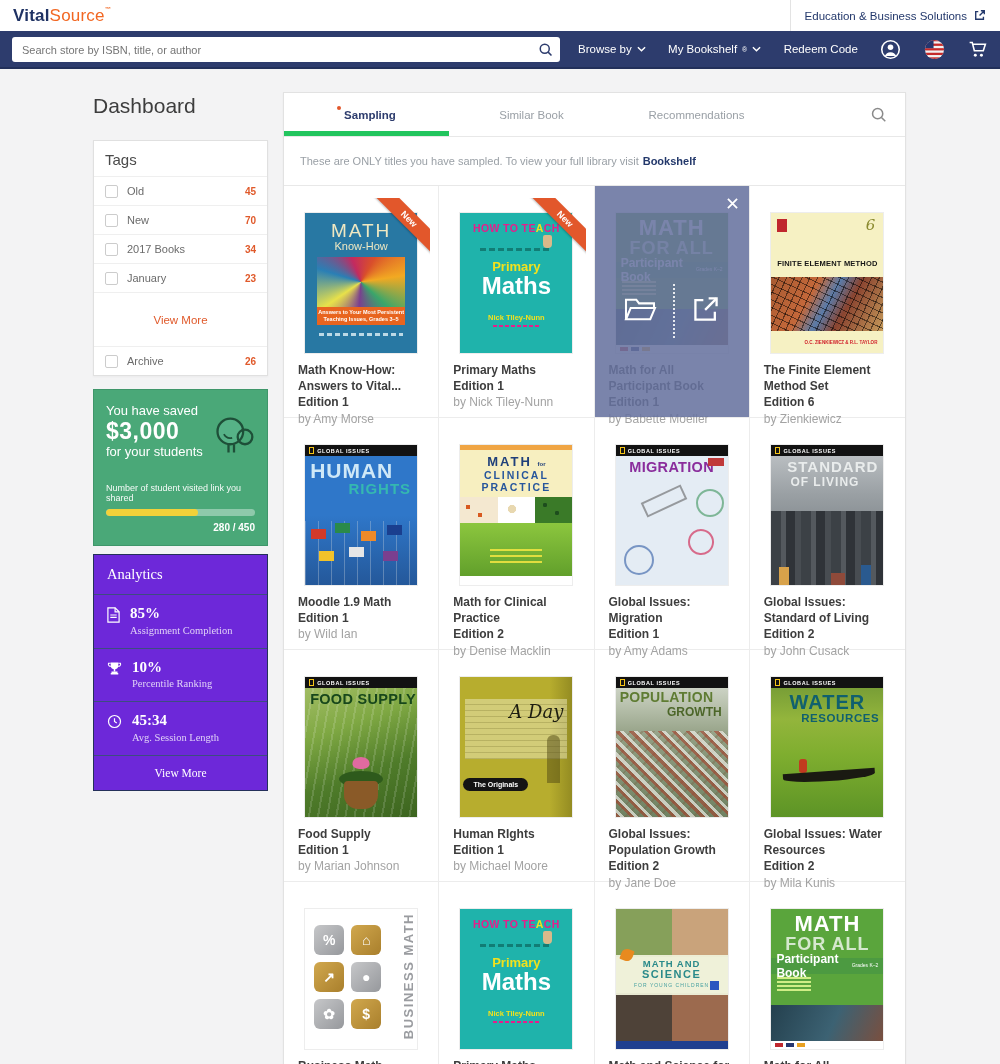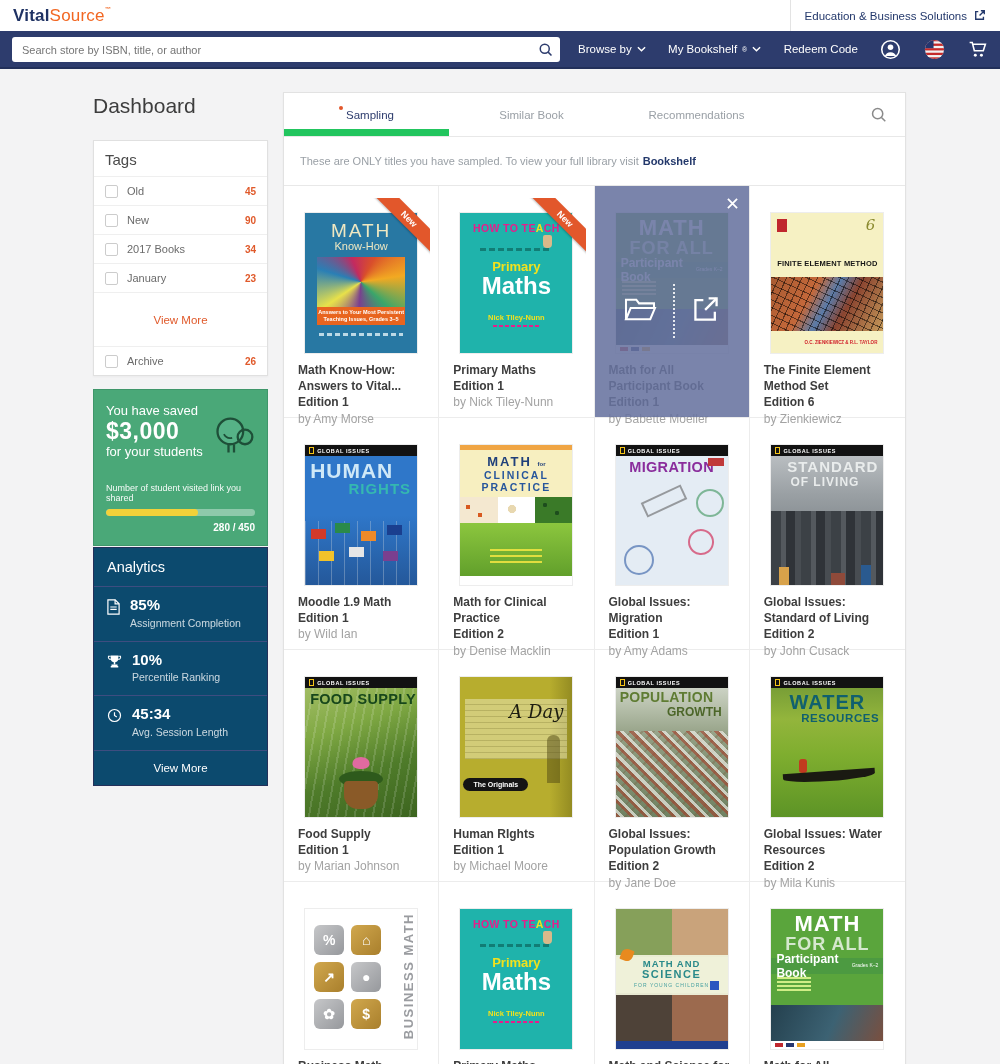--- a/index.html
+++ b/index.html
@@ -34,32 +34,32 @@
   
   .gcard{margin-top:13px;background:#4aa878;color:#fff;padding:13px 12px 12px;position:relative;border:1px solid #3f966a;}
   .gc1,.gc2{font-size:13px;}
   .gcamt{font-size:23px;font-weight:bold;letter-spacing:.5px;line-height:1.15;}
   .gtree{position:absolute;right:8px;top:24px;}
   .gccap{margin-top:24px;font-size:9px;color:rgba(255,255,255,.95);}
   .gcbar{margin-top:6px;height:7px;border-radius:4px;background:rgba(255,255,255,.38);overflow:hidden;}
   .gcfill{width:62%;height:100%;background:#f2d139;border-radius:4px;}
   .gcnum{text-align:right;font-size:10px;font-weight:bold;margin-top:6px;}
   
-  .acard{margin-top:1px;background:#0c4a6e;border:1px solid #24305a;color:#fff;}
+  .acard{margin-top:8px;background:#6d28d9;border:1px solid #24305a;color:#fff;font-family:Liberation Serif, serif;}
   .an-h{padding:11px 13px;font-size:14.5px;}
   .an-row{display:flex;gap:10px;padding:10px 13px 12px;border-top:1px solid #3e4d80;}
   .an-ic{margin-top:2px;flex:none;}
   .an-v{font-size:15px;font-weight:bold;line-height:1.1;}
   .an-l{font-size:10.5px;color:rgba(255,255,255,.78);margin-top:3px;}
   .an-vm{border-top:1px solid #3e4d80;text-align:center;padding:11px 0;font-size:11.5px;cursor:pointer;}
   
   .main{position:absolute;left:283px;top:92px;width:623px;background:#fff;border:1px solid #e2e2e2;box-shadow:0 1px 2px rgba(0,0,0,.04);}
   .tabs{display:flex;height:44px;border-bottom:1px solid #e8e8e8;position:relative;}
   .tab{width:165px;text-align:center;line-height:44px;font-size:11.5px;color:#9aa0a6;cursor:pointer;}
-  .tab.active{color:#2d3c6d;font-weight:normal;border-bottom:7px solid #22c55e;}
+  .tab.active{color:#2d3c6d;font-weight:bold;border-bottom:5px solid #22c55e;}
   .dot{display:inline-block;width:4px;height:4px;border-radius:50%;background:#e2572b;vertical-align:9px;margin-right:3px;}
   .tabsearch{position:absolute;right:18px;top:13px;cursor:pointer;}
   .notice{height:49px;border-bottom:1px solid #e8e8e8;display:flex;align-items:center;padding-left:16px;font-size:11px;color:#9aa0a6;gap:4px;}
   .notice a{color:#23386b;font-weight:bold;text-decoration:none;cursor:pointer;}
   
   .grid{display:grid;grid-template-columns:repeat(4,1fr);grid-template-rows:232px 232px 232px 240px;}
   .cell{position:relative;padding:16px 14px 0;border-right:1px solid #ececec;border-bottom:1px solid #ececec;cursor:pointer;}
   .cell:nth-child(4n){border-right:none;}
   .cell:nth-child(n+13){border-bottom:none;}
   .btitle{font-size:12px;font-weight:bold;color:#3d3d3d;line-height:1.35;margin-top:9px;}
@@ -271,21 +271,21 @@
   <div class="card">
     <div class="tags-h">Tags</div>
     <div class="tag-row">
         <span class="cb"></span>
         <span class="tag-lab">Old</span>
         <span class="tag-cnt">45</span>
       </div>
     <div class="tag-row">
         <span class="cb"></span>
         <span class="tag-lab">New</span>
-        <span class="tag-cnt">90</span>
+        <span class="tag-cnt">70</span>
       </div>
     <div class="tag-row">
         <span class="cb"></span>
         <span class="tag-lab">2017 Books</span>
         <span class="tag-cnt">34</span>
       </div>
     <div class="tag-row">
         <span class="cb"></span>
         <span class="tag-lab">January</span>
         <span class="tag-cnt">23</span>

